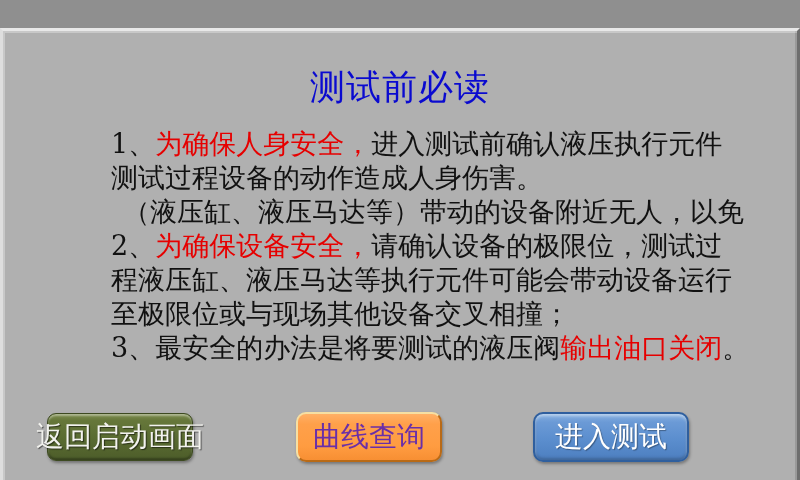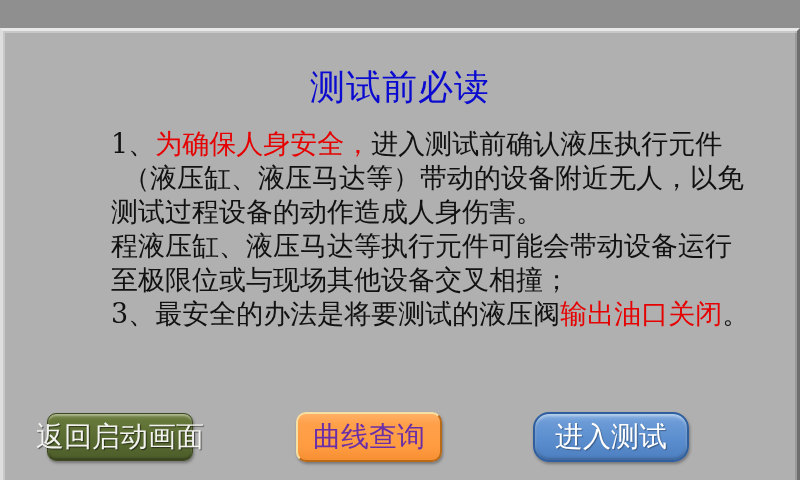--- a/index.html
+++ b/index.html
@@ -115,41 +115,42 @@
     border-bottom: 2px solid #b96a16;
     box-shadow: 1px 2px 3px rgba(0,0,0,0.32);
   }
 
   
   #btn-test {
     left: 530px;
     top: 381px;
     width: 156px;
     height: 50px;
-    border-radius: 16px;
+    border-radius: 10px;
     color: #ffffff;
     background: linear-gradient(180deg, #86b0e0 0%, #6b9ad6 18%, #5b8ece 55%, #4d7fc0 100%);
     border: 2px solid #2f5f9e;
     box-shadow: inset 0 2px 3px rgba(255,255,255,0.45),
                 inset 0 -2px 3px rgba(0,0,0,0.22),
                 1px 2px 3px rgba(0,0,0,0.32);
     text-shadow: 1px 1px 1px rgba(0,0,0,0.35);
   }
 </style>
 </head>
 <body>
 
 <div id="screen">
 
   <div id="title">测试前必读</div>
 
   <div id="notice">
       <div class="line"><span class="blk">1、</span><span class="red">为确保人身安全，</span><span class="blk">进入测试前确认液压执行元件</span></div>
+      <div class="line"><span class="blk">测试过程设备的动作造成人身伤害。</span></div>
       <div class="line indent"><span class="blk">（液压缸、液压马达等）带动的设备附近无人，以免</span></div>
-      <div class="line"><span class="blk">测试过程设备的动作造成人身伤害。</span></div>
+      <div class="line"><span class="blk">2、</span><span class="red">为确保设备安全，</span><span class="blk">请确认设备的极限位，测试过</span></div>
       <div class="line"><span class="blk">程液压缸、液压马达等执行元件可能会带动设备运行</span></div>
       <div class="line"><span class="blk">至极限位或与现场其他设备交叉相撞；</span></div>
       <div class="line"><span class="blk">3、最安全的办法是将要测试的液压阀</span><span class="red">输出油口关闭</span><span class="blk">。</span></div>
     </div>
 
   <div class="btn" id="btn-home">
     <span>返回启动画面</span>
   </div>
 
   <div class="btn" id="btn-curve">

